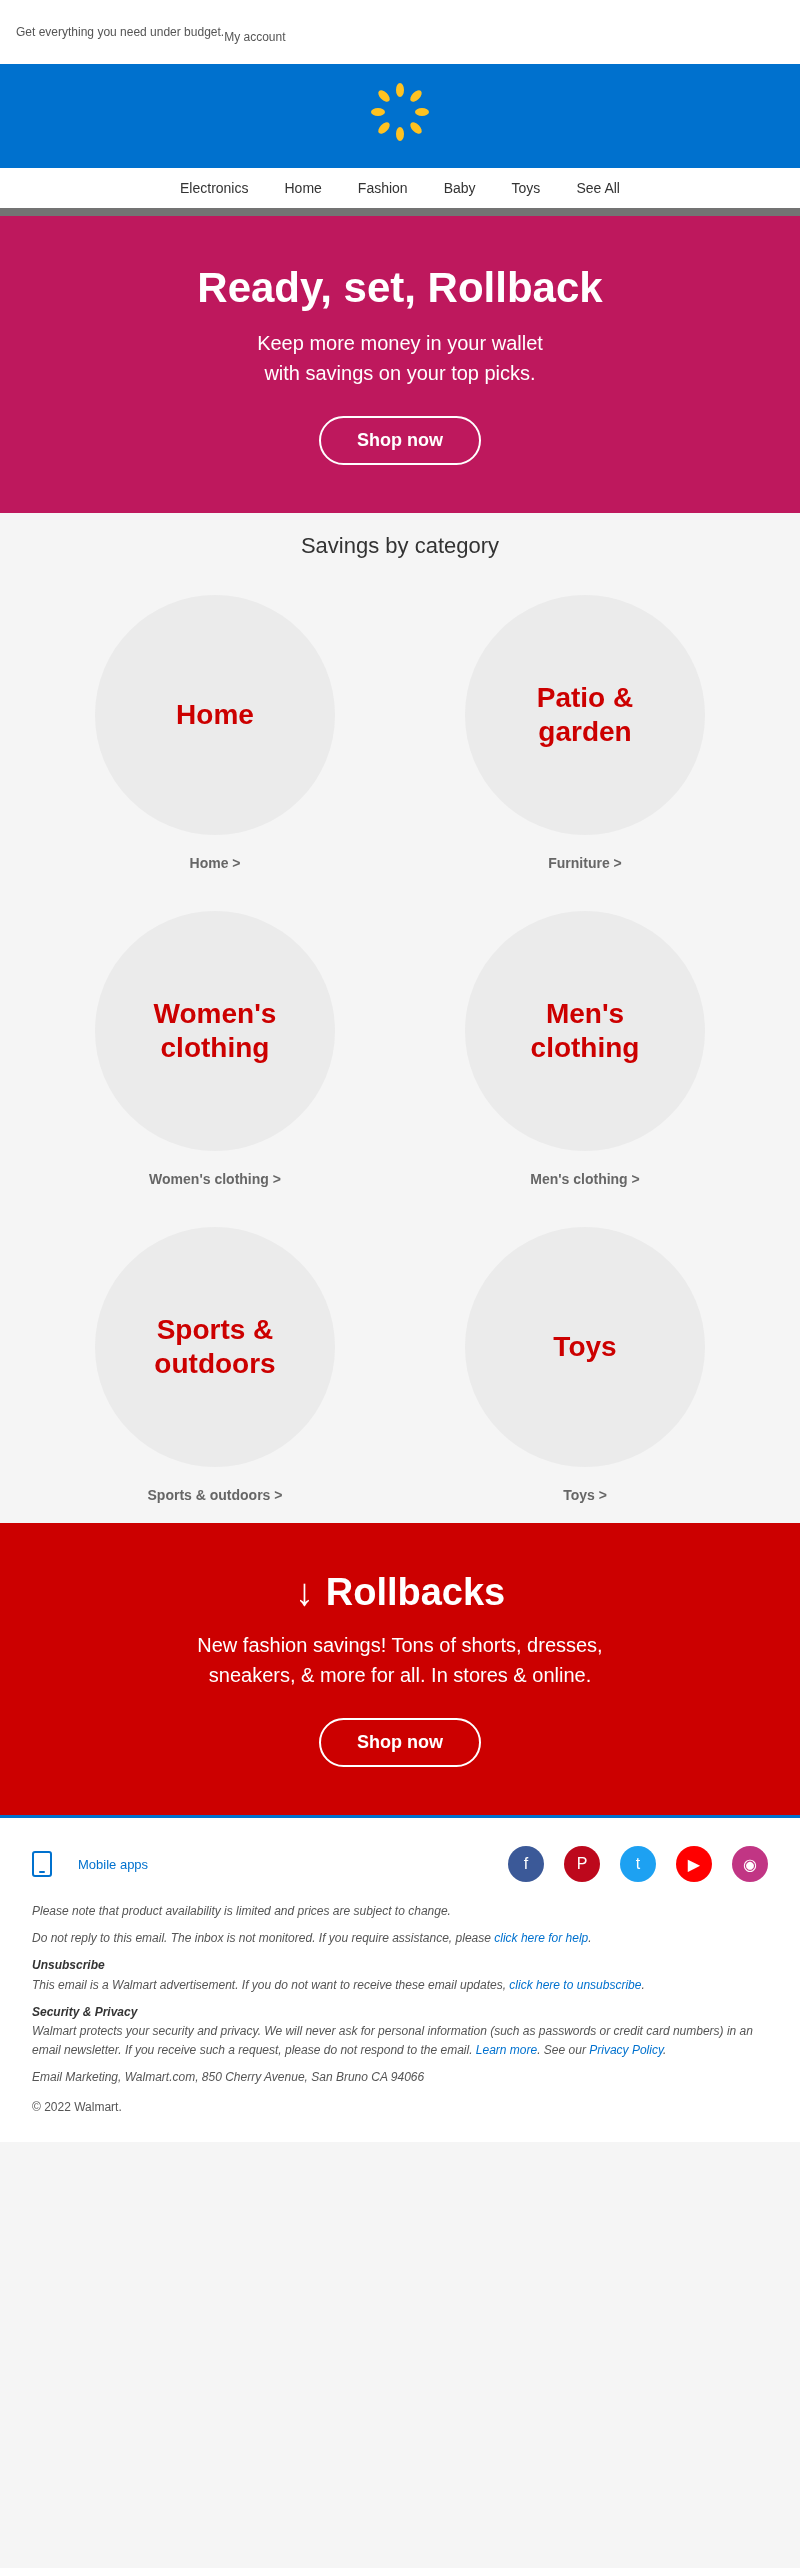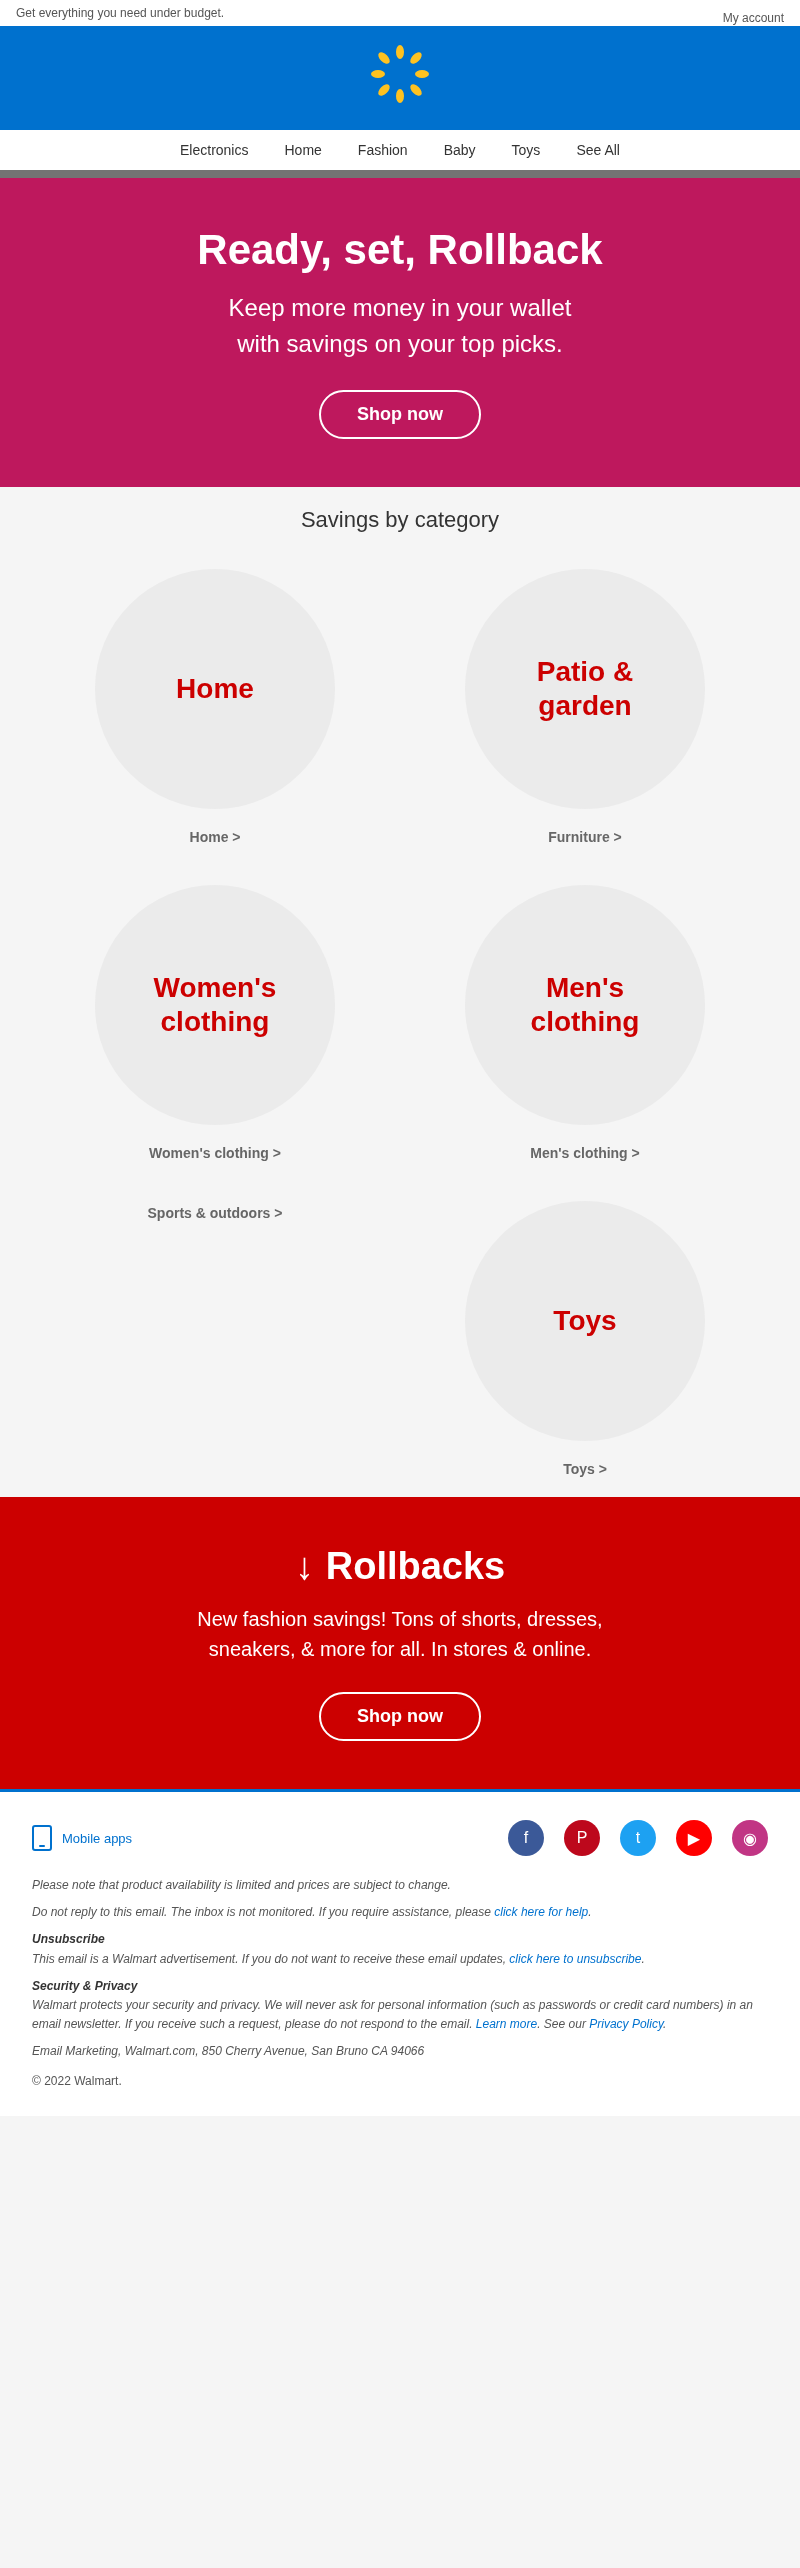--- a/index.html
+++ b/index.html
@@ -2,23 +2,22 @@
 <html><head>
   <meta charset="utf-8">
   <style>
     * { margin: 0; padding: 0; box-sizing: border-box; }
     body { font-family: Arial, sans-serif; background: #f5f5f5; width: 800px; margin: 0 auto; }
 
     
     .top-bar {
       background: #fff;
       display: flex;
-      justify-content: space-between;
-      align-items: center;
-      padding: 1px 16px;
+      align-items: center;
+      padding: 20px 16px;
       font-size: 12px;
       color: #555;
     }
 
     
     .header {
       background: #0071ce;
       display: flex;
       justify-content: center;
       align-items: center;
@@ -54,21 +53,21 @@
       color: #fff;
       text-align: center;
       padding: 48px 60px;
     }
     .hero h1 {
       font-size: 42px;
       font-weight: bold;
       margin-bottom: 16px;
     }
     .hero p {
-      font-size: 24px;
+      font-size: 20px;
       line-height: 1.5;
       margin-bottom: 28px;
     }
     .hero-btn {
       display: inline-block;
       border: 2px solid #fff;
       border-radius: 30px;
       padding: 12px 36px;
       font-size: 18px;
       font-weight: bold;
@@ -172,21 +171,21 @@
     }
     .footer-social {
       display: flex;
       align-items: center;
       gap: 24px;
       margin-bottom: 20px;
     }
     .footer-mobile {
       display: flex;
       align-items: center;
-      gap: 4px;
+      gap: 20px;
       font-size: 13px;
       color: #0071ce;
     }
     .social-icons {
       display: flex;
       gap: 20px;
       margin-left: auto;
     }
     .social-icon {
       width: 36px;
@@ -288,20 +287,23 @@
     </div>
 
     <div class="category-item">
       <div class="category-circle">
         <span class="category-label">Men's<br>clothing</span>
       </div>
       <span class="category-link">Men's clothing &gt;</span>
     </div>
 
     <div class="category-item">
+      <div class="category-circle">
+        <span class="category-label">Sports &amp;<br>outdoors</span>
+      </div>
       <span class="category-link">Sports &amp; outdoors &gt;</span>
     </div>
 
     <div class="category-item">
       <div class="category-circle">
         <span class="category-label">Toys</span>
       </div>
       <span class="category-link">Toys &gt;</span>
     </div>
 

